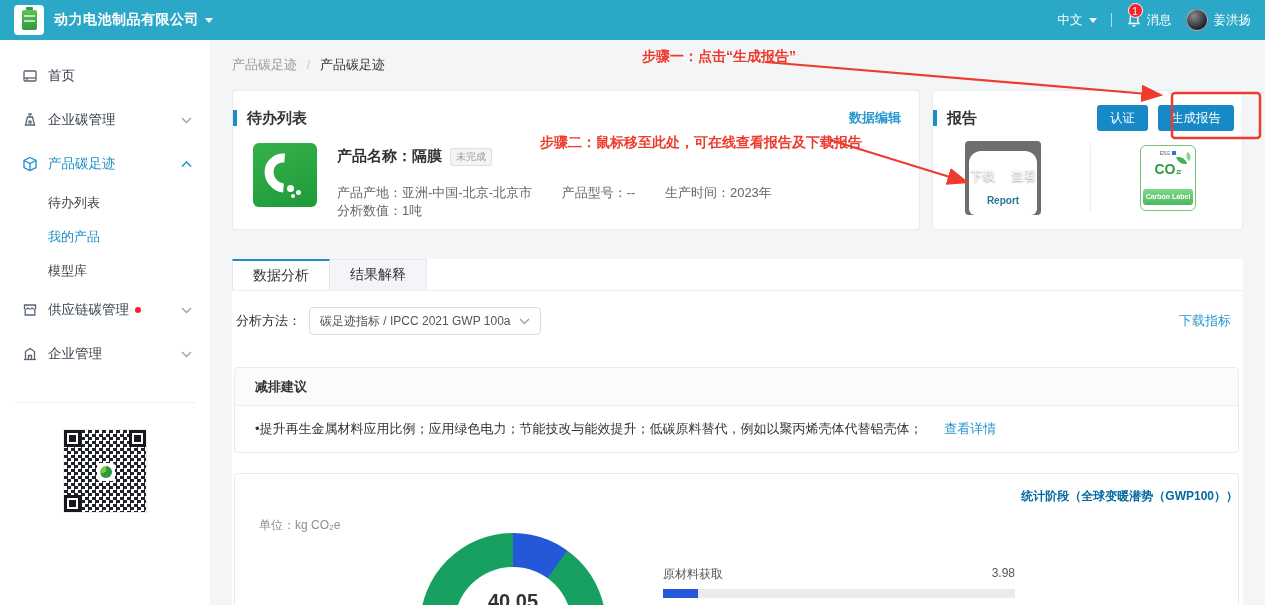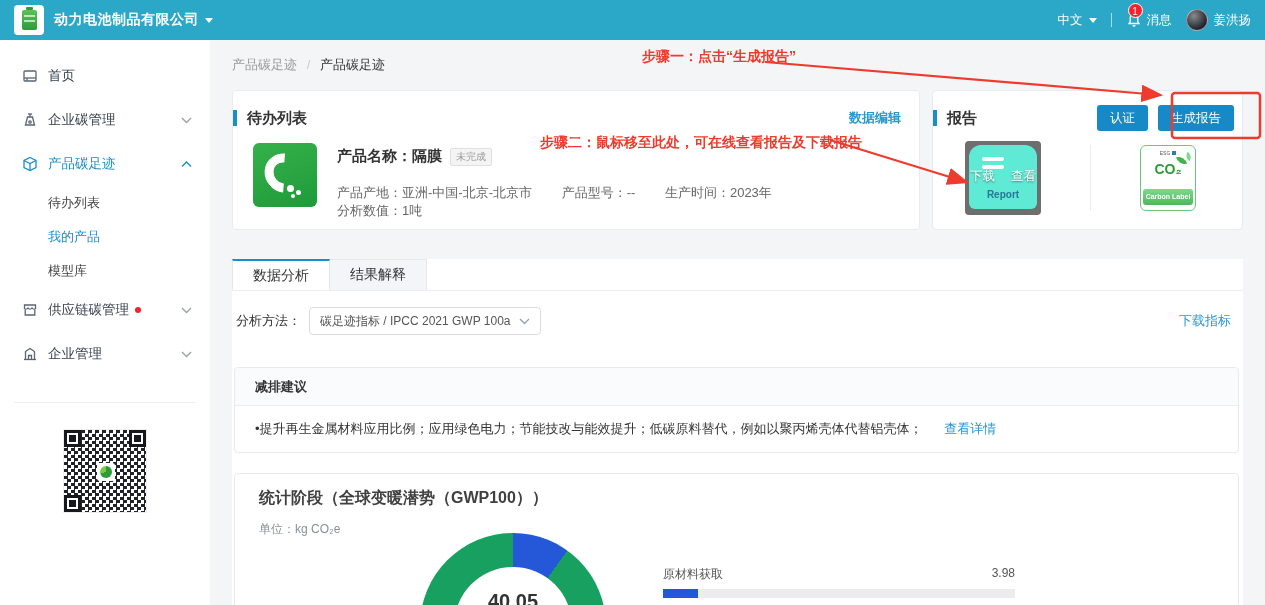--- a/index.html
+++ b/index.html
@@ -74,21 +74,21 @@
   .prod-name { font-size:15px; font-weight:bold; color:#333; }
   .status-badge { margin-left:8px; font-size:10px; color:#999; background:#f4f4f5; border:1px solid #e0e0e2; border-radius:2px; padding:1px 5px; }
   .prod-fields { margin-top:18px; font-size:13px; color:#666; }
   .prod-fields .field { margin-right:26px; white-space:nowrap; }
 
   
   .report-head-btns { margin-left:auto; margin-right:8px; display:flex; gap:10px; }
   .btn { background:#1789c7; color:#fff; border:none; border-radius:3px; height:26px; padding:0 13px; font-size:12.5px; cursor:pointer; font-family:inherit; }
   .report-body { display:flex; align-items:center; margin-top:10px; padding:0 18px; }
   .thumb-report { width:76px; height:74px; background:#6e6e6e; border-radius:4px; margin-left:14px; position:relative; display:flex; justify-content:center; }
-  .doc { width:68px; height:64px; margin-top:4px; background:#5eead4; border-radius:12px 12px 6px 6px; position:relative; }
+  .doc { width:68px; height:64px; margin-top:10px; background:#ffffff; border-radius:12px 12px 6px 6px; position:relative; }
   .doc .bar { position:absolute; left:13px; width:22px; height:4px; background:#fff; border-radius:2px; }
   .doc .b1{ top:12px; } .doc .b2{ top:20px; }
   .doc-label { position:absolute; bottom:9px; width:100%; text-align:center; color:#2a7694; font-size:10px; font-weight:bold; }
   .thumb-overlay { position:absolute; top:27px; width:100%; display:flex; justify-content:center; gap:16px; color:#fff; font-size:12.5px; text-shadow:0 1px 2px rgba(0,0,0,.5); }
   .thumb-overlay span { cursor:pointer; }
   .v-divider { width:1px; height:66px; background:#ececf0; margin:0 auto; }
   .thumb-label { width:56px; height:66px; border:1.5px solid #6fc47a; border-radius:6px; background:#fff; margin-right:28px; position:relative; padding-top:4px; }
   .cl-head { display:flex; justify-content:center; align-items:center; gap:2px; font-size:5px; color:#555; }
   .cl-head i { width:4px; height:4px; background:#2a7bbd; display:inline-block; }
   .cl-co2 { text-align:center; color:#2f9a3c; font-weight:bold; font-size:14px; margin-top:5px; position:relative; }
@@ -108,21 +108,21 @@
   .select .chev { margin-left:auto; }
   .dl-link { margin-left:auto; margin-right:6px; font-size:13px; }
 
   .sub-card { border:1px solid #e8eaee; border-radius:4px; }
   .suggest-card { margin:32px 4px 0 2px; }
   .suggest-head { height:38px; background:#fafbfc; border-bottom:1px solid #eceef1; display:flex; align-items:center; padding:0 20px; font-weight:bold; font-size:13px; border-radius:4px 4px 0 0; }
   .suggest-body { padding:14px 20px; font-size:13px; color:#333; }
   .suggest-body .link { margin-left:18px; }
 
   .chart-card { margin:20px 4px 0 2px; height:340px; position:relative; overflow:hidden; }
-  .chart-title { font-size:16px; font-weight:bold; color:#404040; padding:14px 0 0 24px; }
+  .chart-title { font-size:12px; font-weight:bold; color:#0369a1; padding:14px 0 0 24px;text-align:right; }
   .chart-unit { font-size:12px; color:#8a8f99; padding:12px 0 0 24px; }
   .donut { position:absolute; left:185px; top:59px; width:186px; height:186px; border-radius:50%; }
   .donut:after { content:""; position:absolute; inset:34px; background:#fff; border-radius:50%; }
   .donut-total { position:absolute; left:185px; top:116px; width:186px; text-align:center; font-size:20px; font-weight:bold; color:#333; z-index:2; }
   .bars { position:absolute; left:428px; top:92px; width:352px; }
   .bar-labels { display:flex; justify-content:space-between; font-size:12px; color:#555; }
   .bar-track { margin-top:6px; height:9px; background:#ececee; }
   .bar-fill { height:100%; }
 
   

